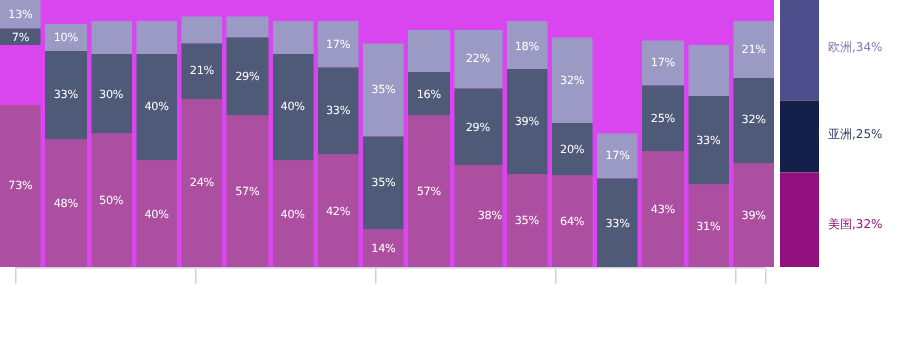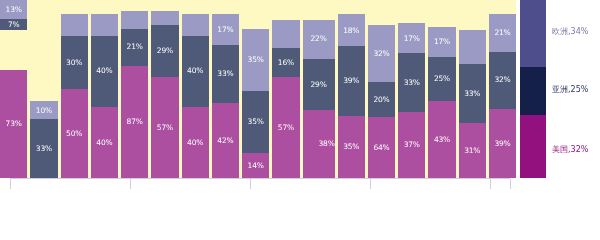--- a/index.html
+++ b/index.html
@@ -7,21 +7,21 @@
     width:600px;height:189px;overflow:hidden;
     background:#ffffff;
     font-family:"DejaVu Sans","Liberation Sans",sans-serif;
   }
   #chart-root{position:relative;width:600px;height:189px;}
 
   
   #plot{
     position:absolute;left:0;top:0;width:516px;height:178px;
     display:flex;align-items:flex-end;
-    background:#fef9c3;
+    background:#d946ef;
   }
   .bar-slot{
     flex:1 1 0;height:100%;
     display:flex;flex-direction:column;justify-content:flex-end;
     margin-right:3px;
     position:relative;
   }
   .bar-slot:last-child{margin-right:0;}
   .seg{
     width:100%;
@@ -77,35 +77,36 @@
 
   <div id="plot">
       <div class="bar-slot">
         <div class="seg seg-eu" style="height: 13%;">13%</div>
         <div class="seg seg-as" style="height: 7%;">7%</div>
         <div class="seg seg-us" style="height: 73%; margin-top: 40px;">73%</div>
       </div>
       <div class="bar-slot">
         <div class="seg seg-eu" style="height: 10%;">10%</div>
         <div class="seg seg-as" style="height: 33%;">33%</div>
+        <div class="seg seg-us" style="height: 48%;">48%</div>
       </div>
       <div class="bar-slot">
         <div class="seg seg-eu" style="height: 12%;"></div>
         <div class="seg seg-as" style="height: 30%;">30%</div>
         <div class="seg seg-us" style="height: 50%; text-align: center;">50%</div>
       </div>
       <div class="bar-slot">
         <div class="seg seg-eu" style="height: 12%;"></div>
         <div class="seg seg-as" style="height: 40%;">40%</div>
         <div class="seg seg-us" style="height: 40%;">40%</div>
       </div>
       <div class="bar-slot">
         <div class="seg seg-eu" style="height: 10%;"></div>
         <div class="seg seg-as" style="height: 21%;">21%</div>
-        <div class="seg seg-us" style="height: 63%;">87%</div>
+        <div class="seg seg-us" style="height: 63%;">24%</div>
       </div>
       <div class="bar-slot">
         <div class="seg seg-eu" style="height: 8%;"></div>
         <div class="seg seg-as" style="height: 29%;">29%</div>
         <div class="seg seg-us" style="height: 57%;">57%</div>
       </div>
       <div class="bar-slot">
         <div class="seg seg-eu" style="height: 12%;"></div>
         <div class="seg seg-as" style="height: 40%;">40%</div>
         <div class="seg seg-us" style="height: 40%;">40%</div>
@@ -136,21 +137,20 @@
         <div class="seg seg-us" style="height: 35%;">35%</div>
       </div>
       <div class="bar-slot">
         <div class="seg seg-eu" style="height: 32%;">32%</div>
         <div class="seg seg-as" style="height: 20%;">20%</div>
         <div class="seg seg-us" style="height: 34%;">64%</div>
       </div>
       <div class="bar-slot">
         <div class="seg seg-eu" style="height: 17%;">17%</div>
         <div class="seg seg-as" style="height: 33%;">33%</div>
-        <div class="seg seg-us" style="height: 37%;">37%</div>
       </div>
       <div class="bar-slot">
         <div class="seg seg-eu" style="height: 17%;">17%</div>
         <div class="seg seg-as" style="height: 25%;">25%</div>
         <div class="seg seg-us" style="height: 43%;">43%</div>
       </div>
       <div class="bar-slot">
         <div class="seg seg-eu" style="height: 19%;"></div>
         <div class="seg seg-as" style="height: 33%;">33%</div>
         <div class="seg seg-us" style="height: 31%;">31%</div>

